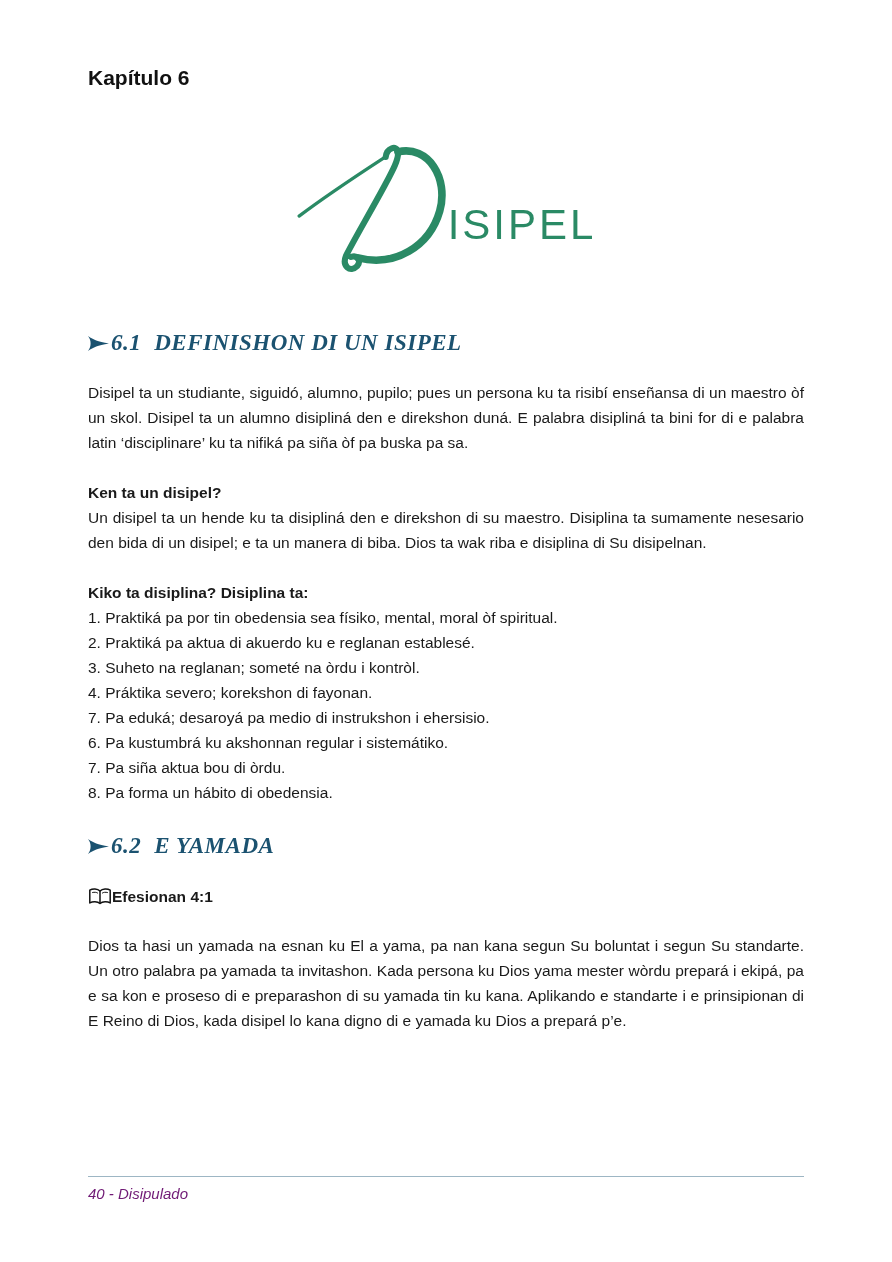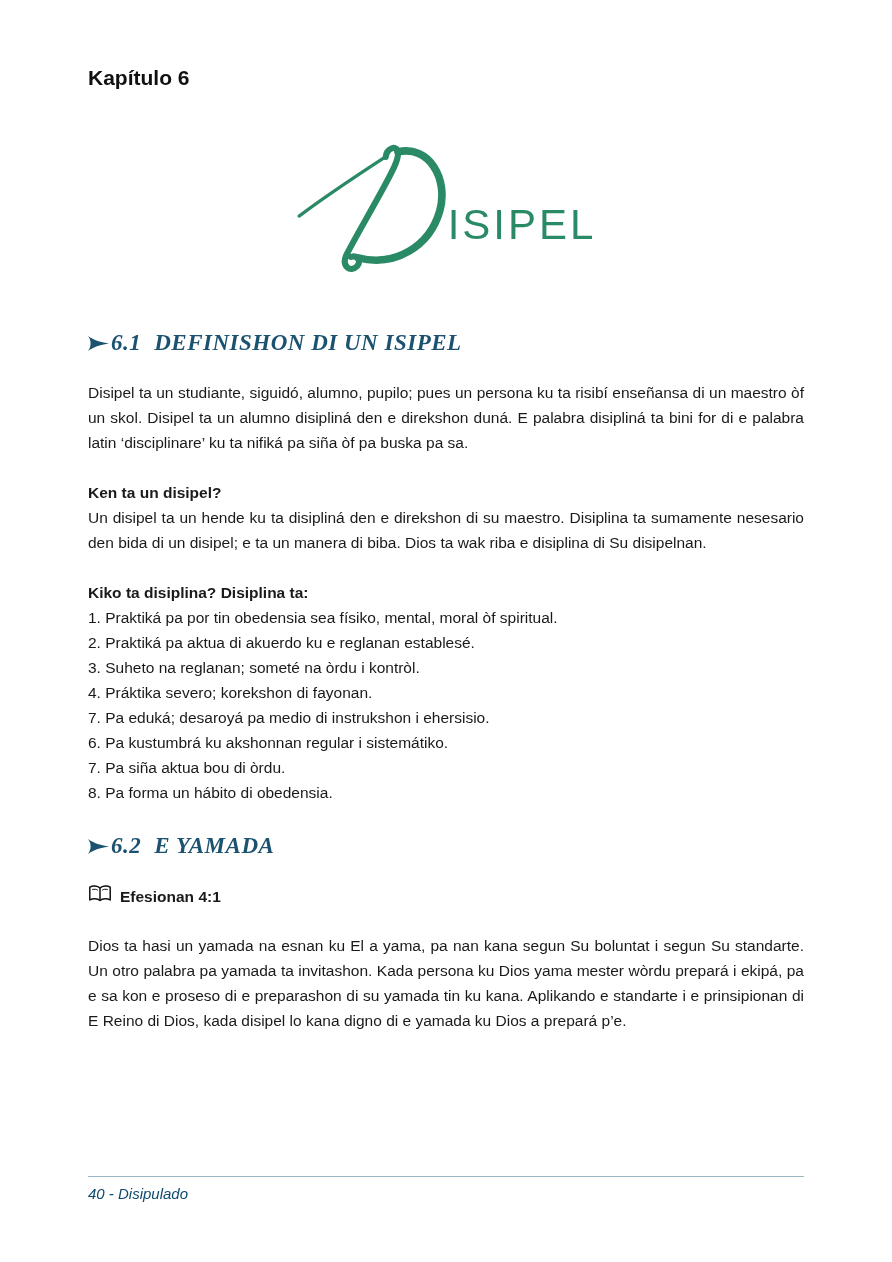--- a/index.html
+++ b/index.html
@@ -80,21 +80,21 @@
   }
   ul.plain-list { list-style: none; }
   ul.plain-list li {
     font-size: 15.5px;
     line-height: 25px;
   }
 
   .verse-ref {
     margin-top: 25px;
     display: flex;
-    gap: 8px;
+    align-items: center;
     font-size: 15.5px;
     line-height: 25px;
     font-weight: bold;
   }
   .verse-text {
     font-size: 15.5px;
     line-height: 25px;
     font-style: italic;
     text-align: justify;
   }
@@ -104,21 +104,21 @@
     position: absolute;
     top: 1176px;
     left: 88px;
     width: 716px;
     border-top: 1px solid #9db6c4;
     padding-top: 8px;
   }
   .footer .page-label {
     font-size: 15px;
     font-style: italic;
-    color: #0c4a6e;
+    color: #701a75;
     line-height: 18px;
   }
 </style>
 </head>
 <body>
 
 <div class="page">
 
   <div class="chapter-label">Kapítulo 6</div>
 

